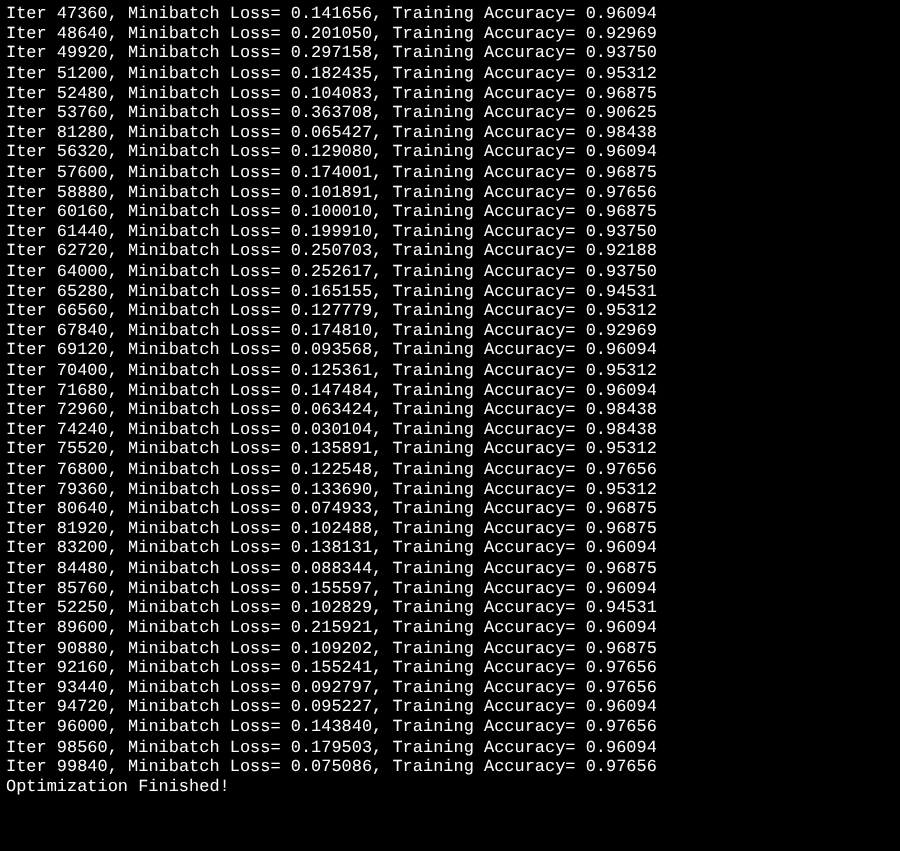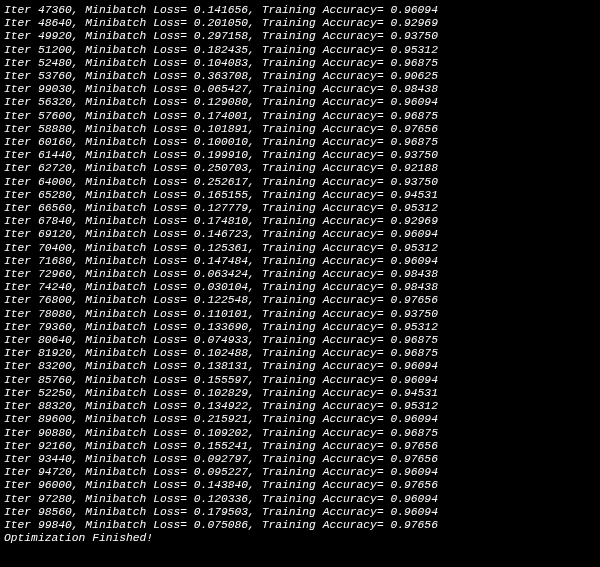--- a/index.html
+++ b/index.html
@@ -10,61 +10,59 @@
       font-family: "Consolas", "Courier New", monospace;
       font-size: 11.3px;
       line-height: 13.2px;
       width: 600px;
       height: 567px;
       box-sizing: border-box;
       overflow: hidden;
     }
     .line {
       white-space: pre;
-      font-style: italic;
     }
   </style>
 </head>
 <body>
 
 <div id="log-container">
     <div class="line">Iter <span>47360</span>, Minibatch Loss= <span>0.141656</span>, Training Accuracy= <span>0.96094</span></div>
     <div class="line">Iter <span>48640</span>, Minibatch Loss= <span>0.201050</span>, Training Accuracy= <span>0.92969</span></div>
     <div class="line">Iter <span>49920</span>, Minibatch Loss= <span>0.297158</span>, Training Accuracy= <span>0.93750</span></div>
     <div class="line">Iter <span>51200</span>, Minibatch Loss= <span>0.182435</span>, Training Accuracy= <span>0.95312</span></div>
     <div class="line">Iter <span>52480</span>, Minibatch Loss= <span>0.104083</span>, Training Accuracy= <span>0.96875</span></div>
     <div class="line">Iter <span>53760</span>, Minibatch Loss= <span>0.363708</span>, Training Accuracy= <span>0.90625</span></div>
-    <div class="line">Iter <span>99030</span>, Minibatch Loss= <span>0.065427</span>, Training Accuracy= <span>0.98438</span></div>
+    <div class="line">Iter <span>81280</span>, Minibatch Loss= <span>0.065427</span>, Training Accuracy= <span>0.98438</span></div>
     <div class="line">Iter <span>56320</span>, Minibatch Loss= <span>0.129080</span>, Training Accuracy= <span>0.96094</span></div>
     <div class="line">Iter <span>57600</span>, Minibatch Loss= <span>0.174001</span>, Training Accuracy= <span>0.96875</span></div>
     <div class="line">Iter <span>58880</span>, Minibatch Loss= <span>0.101891</span>, Training Accuracy= <span>0.97656</span></div>
     <div class="line">Iter <span>60160</span>, Minibatch Loss= <span>0.100010</span>, Training Accuracy= <span>0.96875</span></div>
     <div class="line">Iter <span>61440</span>, Minibatch Loss= <span>0.199910</span>, Training Accuracy= <span>0.93750</span></div>
     <div class="line">Iter <span>62720</span>, Minibatch Loss= <span>0.250703</span>, Training Accuracy= <span>0.92188</span></div>
     <div class="line">Iter <span>64000</span>, Minibatch Loss= <span>0.252617</span>, Training Accuracy= <span>0.93750</span></div>
     <div class="line">Iter <span>65280</span>, Minibatch Loss= <span>0.165155</span>, Training Accuracy= <span>0.94531</span></div>
     <div class="line">Iter <span>66560</span>, Minibatch Loss= <span>0.127779</span>, Training Accuracy= <span>0.95312</span></div>
     <div class="line">Iter <span>67840</span>, Minibatch Loss= <span>0.174810</span>, Training Accuracy= <span>0.92969</span></div>
-    <div class="line">Iter <span>69120</span>, Minibatch Loss= <span>0.146723</span>, Training Accuracy= <span>0.96094</span></div>
+    <div class="line">Iter <span>69120</span>, Minibatch Loss= <span>0.093568</span>, Training Accuracy= <span>0.96094</span></div>
     <div class="line">Iter <span>70400</span>, Minibatch Loss= <span>0.125361</span>, Training Accuracy= <span>0.95312</span></div>
     <div class="line">Iter <span>71680</span>, Minibatch Loss= <span>0.147484</span>, Training Accuracy= <span>0.96094</span></div>
     <div class="line">Iter <span>72960</span>, Minibatch Loss= <span>0.063424</span>, Training Accuracy= <span>0.98438</span></div>
     <div class="line">Iter <span>74240</span>, Minibatch Loss= <span>0.030104</span>, Training Accuracy= <span>0.98438</span></div>
+    <div class="line">Iter <span>75520</span>, Minibatch Loss= <span>0.135891</span>, Training Accuracy= <span>0.95312</span></div>
     <div class="line">Iter <span>76800</span>, Minibatch Loss= <span>0.122548</span>, Training Accuracy= <span>0.97656</span></div>
-    <div class="line">Iter <span>78080</span>, Minibatch Loss= <span>0.110101</span>, Training Accuracy= <span>0.93750</span></div>
     <div class="line">Iter <span>79360</span>, Minibatch Loss= <span>0.133690</span>, Training Accuracy= <span>0.95312</span></div>
     <div class="line">Iter <span>80640</span>, Minibatch Loss= <span>0.074933</span>, Training Accuracy= <span>0.96875</span></div>
     <div class="line">Iter <span>81920</span>, Minibatch Loss= <span>0.102488</span>, Training Accuracy= <span>0.96875</span></div>
     <div class="line">Iter <span>83200</span>, Minibatch Loss= <span>0.138131</span>, Training Accuracy= <span>0.96094</span></div>
+    <div class="line">Iter <span>84480</span>, Minibatch Loss= <span>0.088344</span>, Training Accuracy= <span>0.96875</span></div>
     <div class="line">Iter <span>85760</span>, Minibatch Loss= <span>0.155597</span>, Training Accuracy= <span>0.96094</span></div>
     <div class="line">Iter <span>52250</span>, Minibatch Loss= <span>0.102829</span>, Training Accuracy= <span>0.94531</span></div>
-    <div class="line">Iter <span>88320</span>, Minibatch Loss= <span>0.134922</span>, Training Accuracy= <span>0.95312</span></div>
     <div class="line">Iter <span>89600</span>, Minibatch Loss= <span>0.215921</span>, Training Accuracy= <span>0.96094</span></div>
     <div class="line">Iter <span>90880</span>, Minibatch Loss= <span>0.109202</span>, Training Accuracy= <span>0.96875</span></div>
     <div class="line">Iter <span>92160</span>, Minibatch Loss= <span>0.155241</span>, Training Accuracy= <span>0.97656</span></div>
     <div class="line">Iter <span>93440</span>, Minibatch Loss= <span>0.092797</span>, Training Accuracy= <span>0.97656</span></div>
     <div class="line">Iter <span>94720</span>, Minibatch Loss= <span>0.095227</span>, Training Accuracy= <span>0.96094</span></div>
     <div class="line">Iter <span>96000</span>, Minibatch Loss= <span>0.143840</span>, Training Accuracy= <span>0.97656</span></div>
-    <div class="line">Iter <span>97280</span>, Minibatch Loss= <span>0.120336</span>, Training Accuracy= <span>0.96094</span></div>
     <div class="line">Iter <span>98560</span>, Minibatch Loss= <span>0.179503</span>, Training Accuracy= <span>0.96094</span></div>
     <div class="line">Iter <span>99840</span>, Minibatch Loss= <span>0.075086</span>, Training Accuracy= <span>0.97656</span></div>
   </div>
 <div class="line">Optimization Finished!</div>
 
 </body></html>

